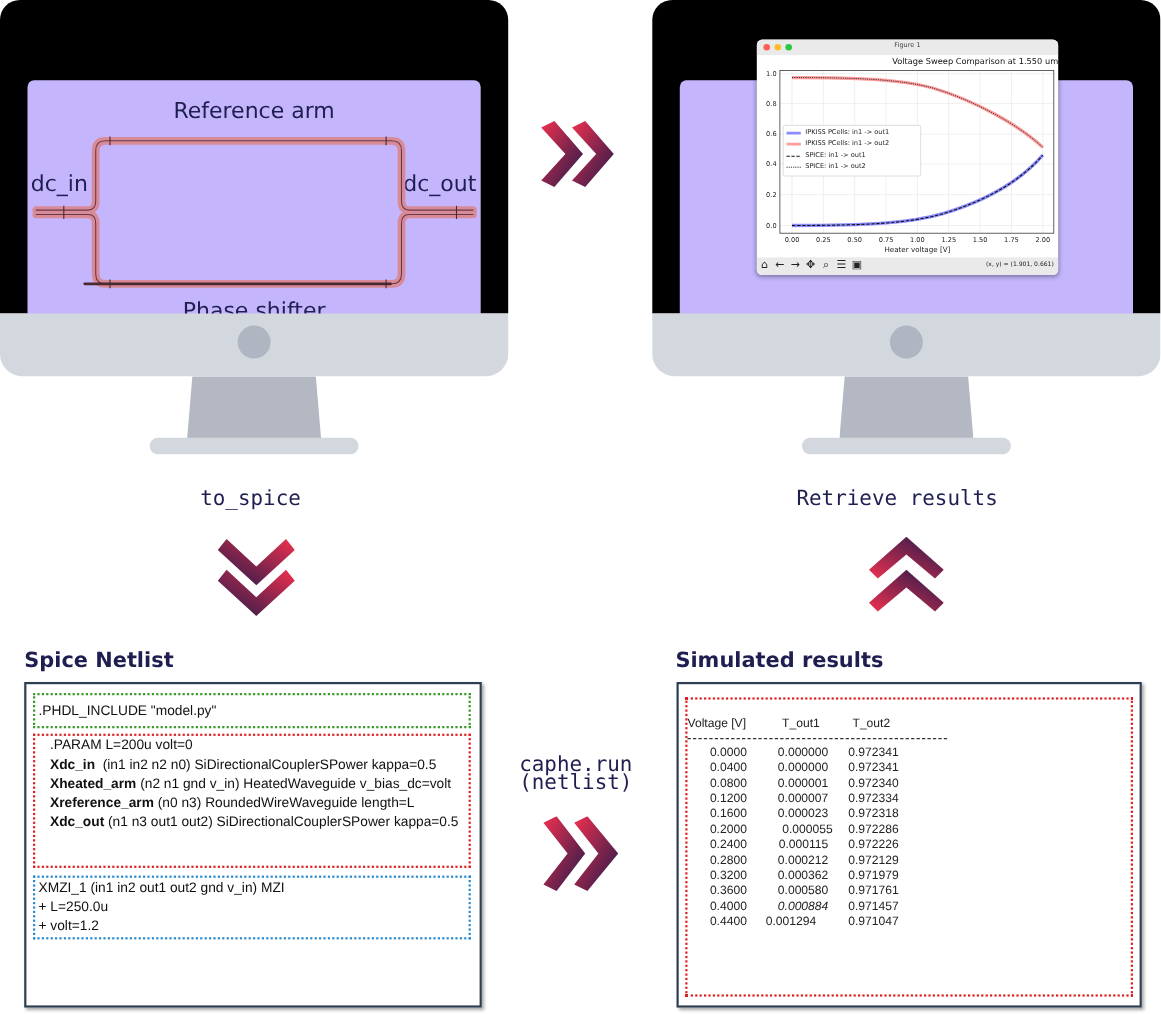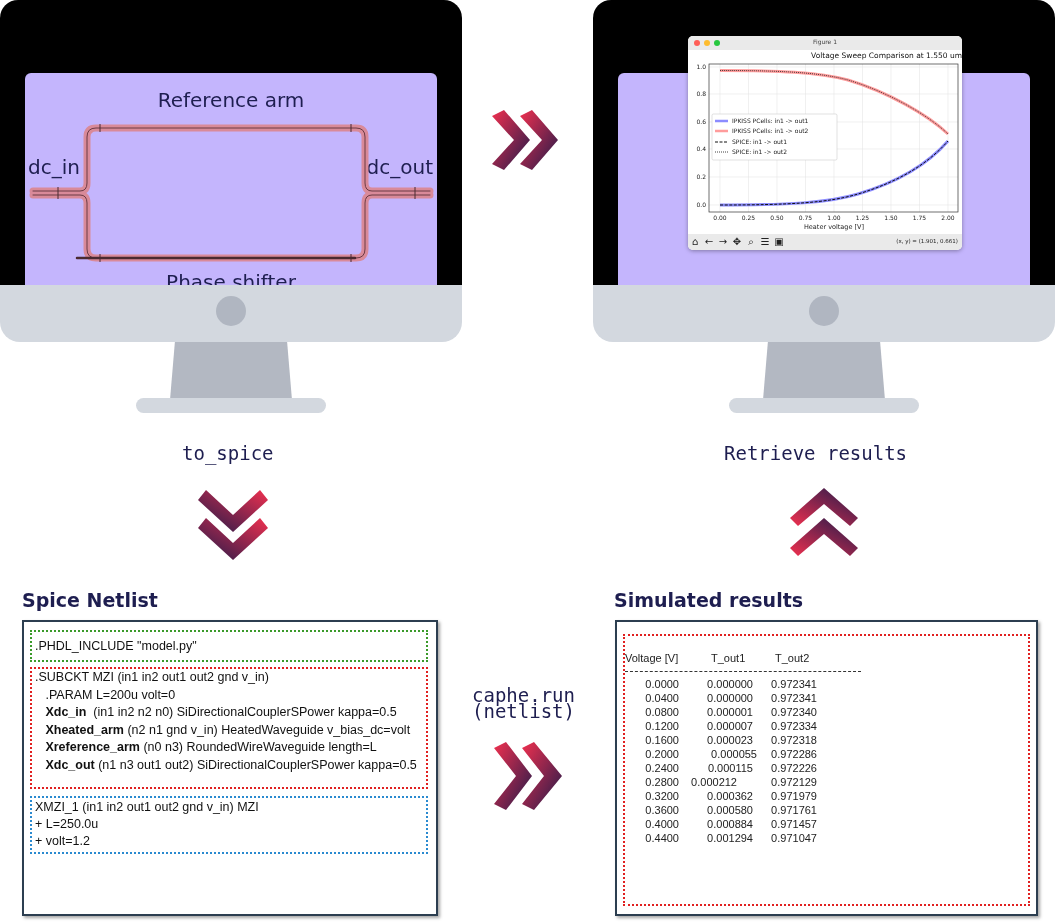--- a/index.html
+++ b/index.html
@@ -188,21 +188,20 @@
   <path d="M2 6 L14 0 L40 34 L14 68 L2 62 L24 34 Z" fill="url(#gradR)"></path>
   <path d="M30 6 L42 0 L70 34 L42 68 L30 62 L52 34 Z" fill="url(#gradR)"></path>
 </svg>
 
 <div class="abs heading" style="left:22px;top:589px;">Spice Netlist</div>
 <div class="panel" style="left:22px;top:620px;width:412px;height:292px;">
   <div class="blk" style="left:6px;top:8px;width:398px;height:32px;border-color:#3a9a2a;">
     <div class="ln" style="margin-top:3px;">.PHDL_INCLUDE "model.py"</div>
   </div>
   <div class="blk" style="left:6px;top:45px;width:398px;height:122px;border-color:#e02020;padding-top:0;line-height:17.5px;">
-    <div class="ln">.SUBCKT MZI (in1 in2 out1 out2 gnd v_in)</div>
     <div class="ln">   .PARAM L=200u volt=0</div>
     <div class="ln">   <span class="b">Xdc_in</span><span>  (in1 in2 n2 n0) SiDirectionalCouplerSPower kappa=0.5</span></div>
     <div class="ln">   <span class="b">Xheated_arm</span><span> (n2 n1 gnd v_in) HeatedWaveguide v_bias_dc=volt</span></div>
     <div class="ln">   <span class="b">Xreference_arm</span><span> (n0 n3) RoundedWireWaveguide length=L</span></div>
     <div class="ln">   <span class="b">Xdc_out</span><span> (n1 n3 out1 out2) SiDirectionalCouplerSPower kappa=0.5</span></div>
   </div>
   <div class="blk" style="left:6px;top:174px;width:398px;height:58px;border-color:#2a8ad0;padding-top:1px;line-height:17px;">
     <div class="ln">XMZI_1 (in1 in2 out1 out2 gnd v_in) MZI</div>
     <div class="ln">+ L=250.0u</div>
     <div class="ln">+ volt=1.2</div>
@@ -218,19 +217,19 @@
     <span class="abs" style="left:150px;top:0;">T_out2</span>
     <div class="abs" style="left:0;top:19px;width:236px;border-top:1px dashed #333;"></div>
 
     <div class="row" style="top:26px;"><span class="c1" style="left:-6px;">0.0000</span><span class="c1" style="left:68px;">0.000000</span><span class="c1" style="left:132px;">0.972341</span></div>
     <div class="row" style="top:40px;"><span class="c1" style="left:-6px;">0.0400</span><span class="c1" style="left:68px;">0.000000</span><span class="c1" style="left:132px;">0.972341</span></div>
     <div class="row" style="top:54px;"><span class="c1" style="left:-6px;">0.0800</span><span class="c1" style="left:68px;">0.000001</span><span class="c1" style="left:132px;">0.972340</span></div>
     <div class="row" style="top:68px;"><span class="c1" style="left:-6px;">0.1200</span><span class="c1" style="left:68px;">0.000007</span><span class="c1" style="left:132px;">0.972334</span></div>
     <div class="row" style="top:82px;"><span class="c1" style="left:-6px;">0.1600</span><span class="c1" style="left:68px;">0.000023</span><span class="c1" style="left:132px;">0.972318</span></div>
     <div class="row" style="top:96px;"><span class="c1" style="left:-6px;">0.2000</span><span class="c1" style="left:72px;">0.000055</span><span class="c1" style="left:132px;">0.972286</span></div>
     <div class="row" style="top:110px;"><span class="c1" style="left:-6px;">0.2400</span><span class="c1" style="left:68px;">0.000115</span><span class="c1" style="left:132px;">0.972226</span></div>
-    <div class="row" style="top:124px;"><span class="c1" style="left:-6px;">0.2800</span><span class="c1" style="left:52px;text-align:right;">0.000212</span><span class="c1" style="left:132px;">0.972129</span></div>
+    <div class="row" style="top:124px;"><span class="c1" style="left:-6px;">0.2800</span><span class="c1" style="left:68px;text-align:right;">0.000212</span><span class="c1" style="left:132px;">0.972129</span></div>
     <div class="row" style="top:138px;"><span class="c1" style="left:-6px;">0.3200</span><span class="c1" style="left:68px;">0.000362</span><span class="c1" style="left:132px;">0.971979</span></div>
     <div class="row" style="top:152px;"><span class="c1" style="left:-6px;">0.3600</span><span class="c1" style="left:68px;">0.000580</span><span class="c1" style="left:132px;">0.971761</span></div>
-    <div class="row" style="top:166px;"><span class="c1" style="left:-6px;">0.4000</span><span class="c1" style="left:68px;">0.000884</span><span class="c1" style="left:132px;">0.971457</span></div>
-    <div class="row" style="top:180px;"><span class="c1" style="left:-6px;">0.4400</span><span class="c1" style="left:68px;">0.001294</span><span class="c1" style="left:132px;">0.971047</span></div>
+    <div class="row" style="top:166px;"><span class="c1" style="left:-6px;">0.4000</span><span class="c1" style="left:68px;font-style:italic;">0.000884</span><span class="c1" style="left:132px;">0.971457</span></div>
+    <div class="row" style="top:180px;"><span class="c1" style="left:-6px;">0.4400</span><span class="c1" style="left:57px;">0.001294</span><span class="c1" style="left:132px;">0.971047</span></div>
   </div>
 </div>
 
 </body></html>

